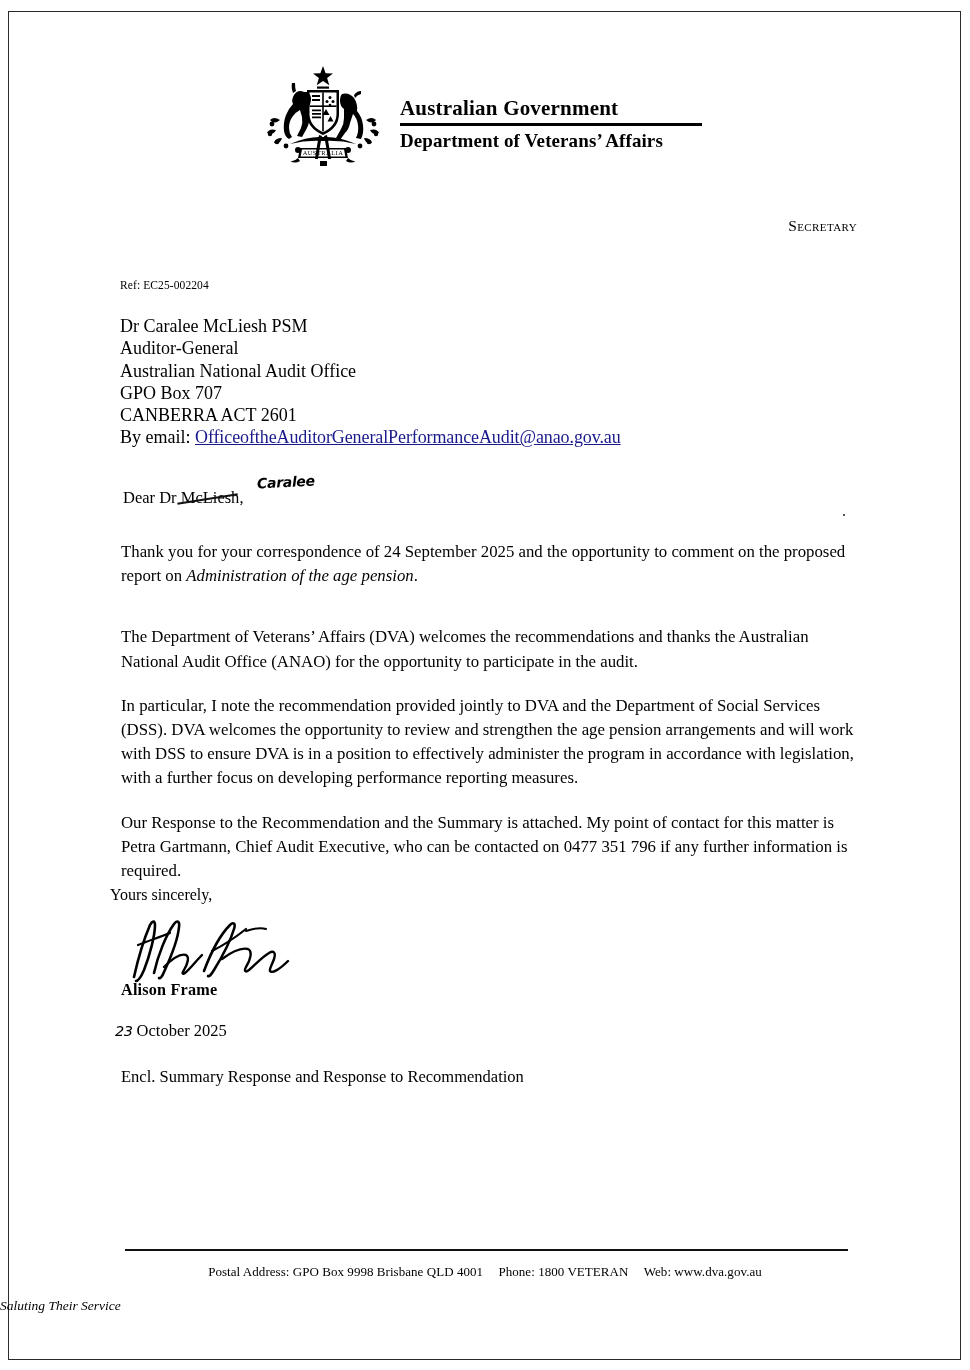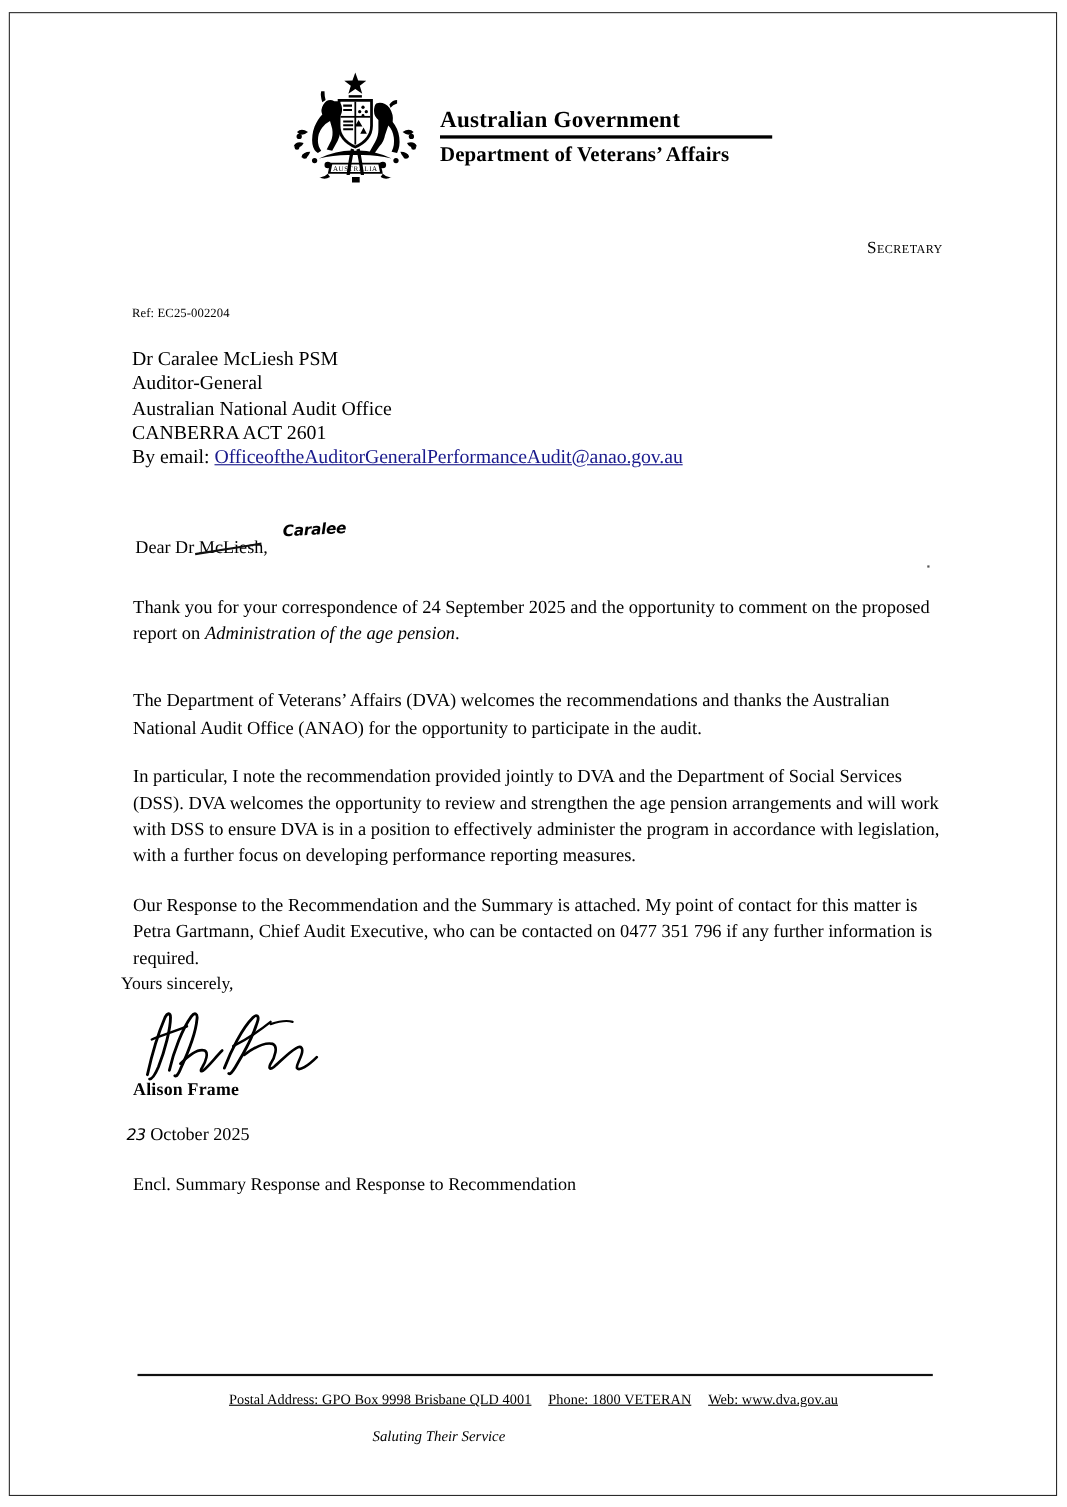--- a/index.html
+++ b/index.html
@@ -207,27 +207,26 @@
   }
   .footer-contact {
     position: absolute;
     left: 0;
     top: 1264px;
     width: 970px;
     text-align: center;
     font-size: 13px;
     letter-spacing: 0.05px;
   }
-  .footer-contact span { margin: 0 6px; text-decoration: underline; }
+  .footer-contact span { margin: 0 6px; }
   .footer-motto {
     position: absolute;
     left: 0;
     top: 1298px;
     width: 798px;
-    text-align: center;
     font-size: 13.5px;
     font-style: italic;
   }
   .stray-mark {
     position: absolute;
     left: 843px;
     top: 514px;
     width: 2px;
     height: 2px;
     background: #555;
@@ -312,20 +311,21 @@
   </div>
 
   <div class="secretary">Secretary</div>
 
   <div class="ref">Ref: EC25-002204</div>
 
   <div class="address">
     <div>Dr Caralee McLiesh PSM</div>
     <div>Auditor-General</div>
     <div>Australian National Audit Office</div>
+    <div>GPO Box 707</div>
     <div>CANBERRA   ACT   2601</div>
     <div>
       <span>By email: </span><a class="email-link" href="#">OfficeoftheAuditorGeneralPerformanceAudit@anao.gov.au</a>
     </div>
   </div>
 
   <div class="salutation">
     <span>Dear Dr </span><span class="struck"><span>McLiesh</span><span class="strikethrough"></span></span><span>,</span>
     <span class="handwrite">Caralee</span>
   </div>

